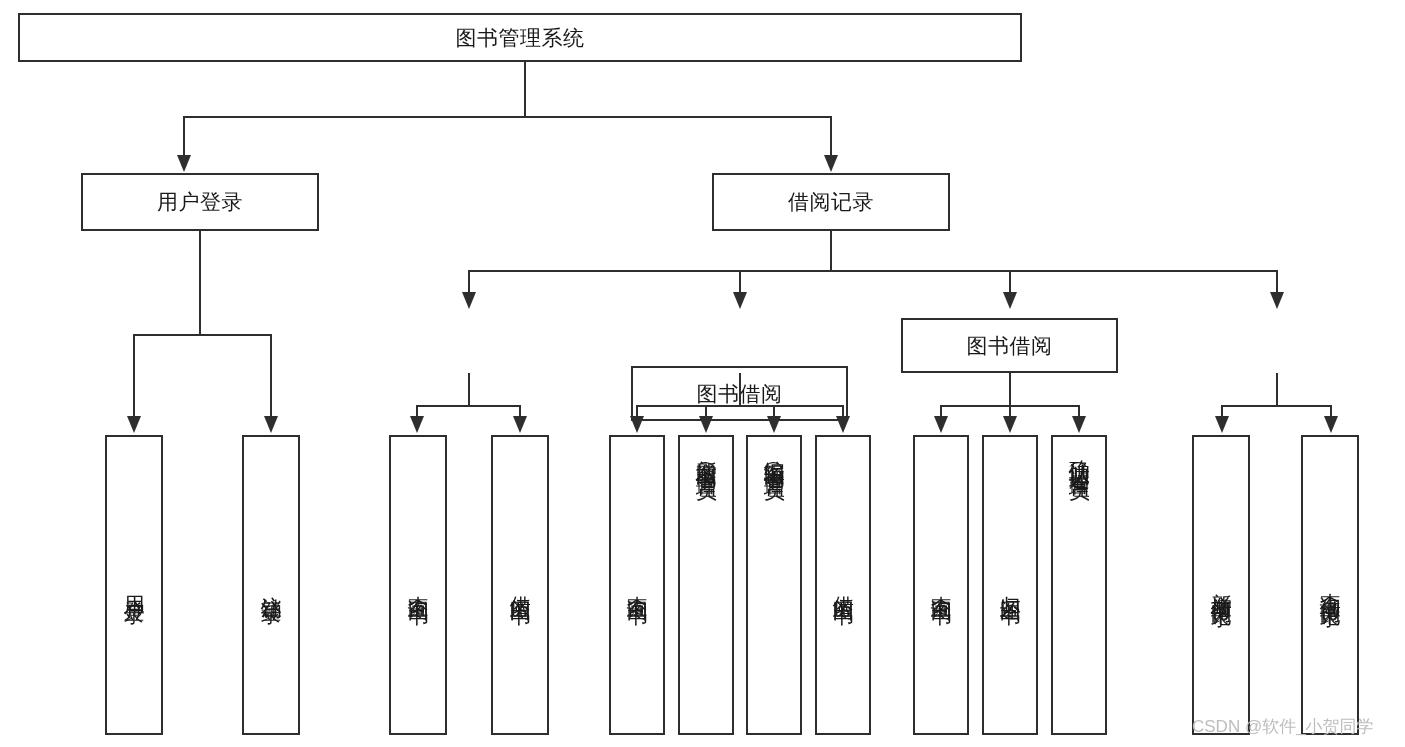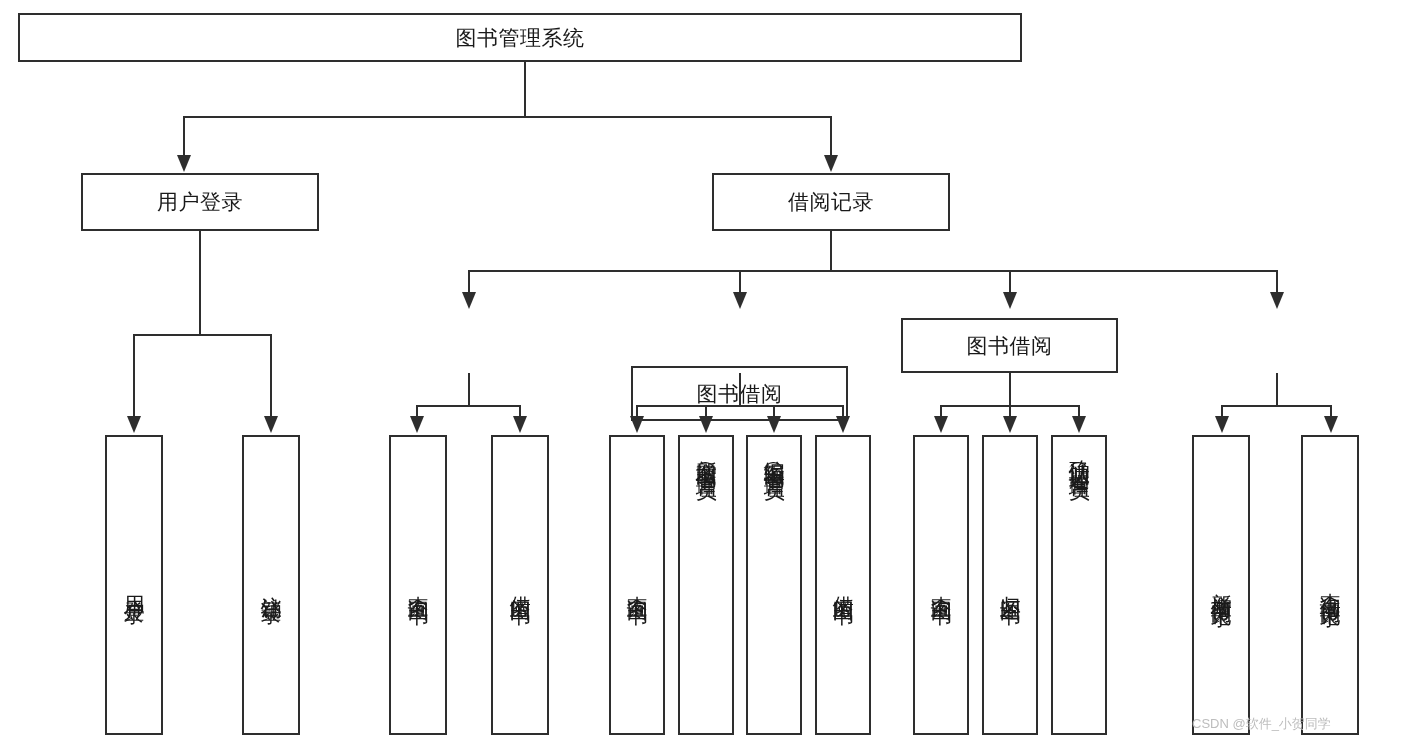--- a/index.html
+++ b/index.html
@@ -61,21 +61,21 @@
     width: 0;
     height: 0;
     border-left: 7px solid transparent;
     border-right: 7px solid transparent;
     border-top: 17px solid #2e2e2e;
   }
   
   #watermark {
     position: absolute;
     color: #bdbdbd;
-    font-size: 13px;
+    font-size: 17px;
     white-space: nowrap;
     user-select: none;
   }
 </style>
 </head>
 <body>
 
 <div id="canvas">
 
   <div class="node h" style="left:18px; top:13px; width:1004px; height:49px;">

